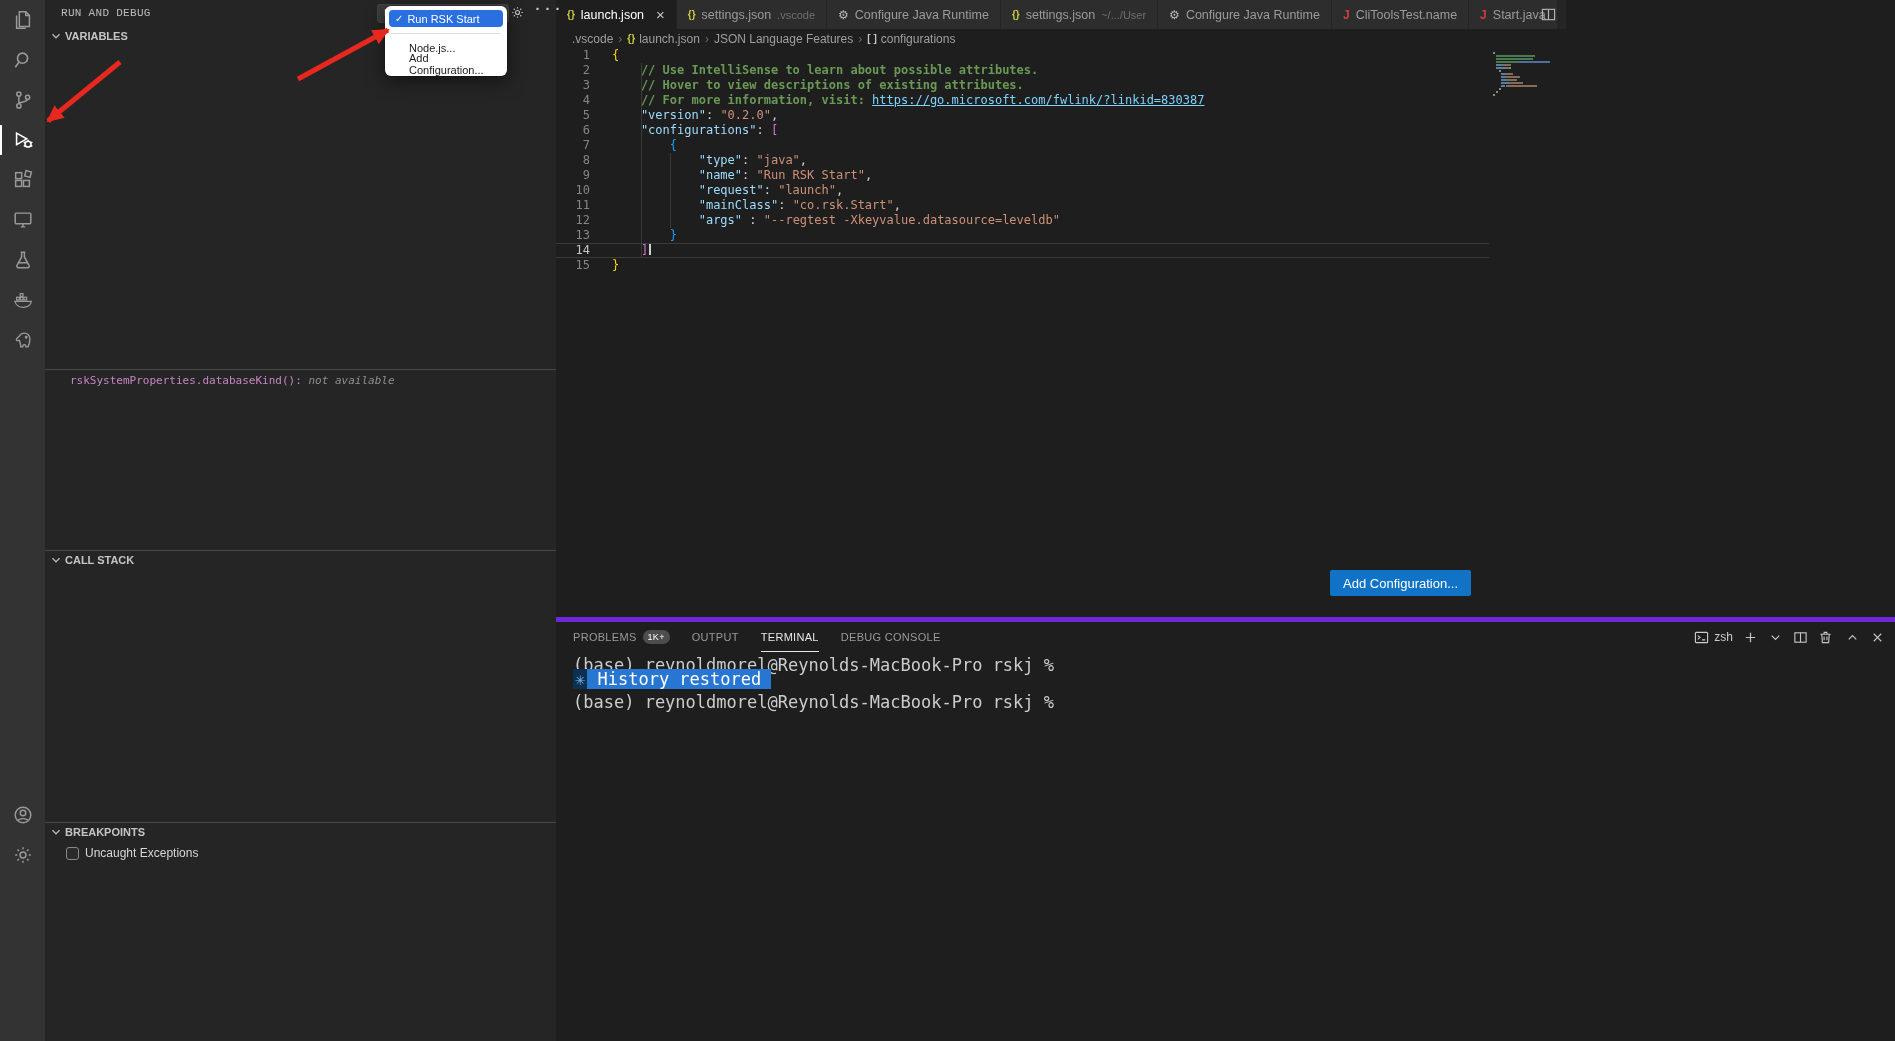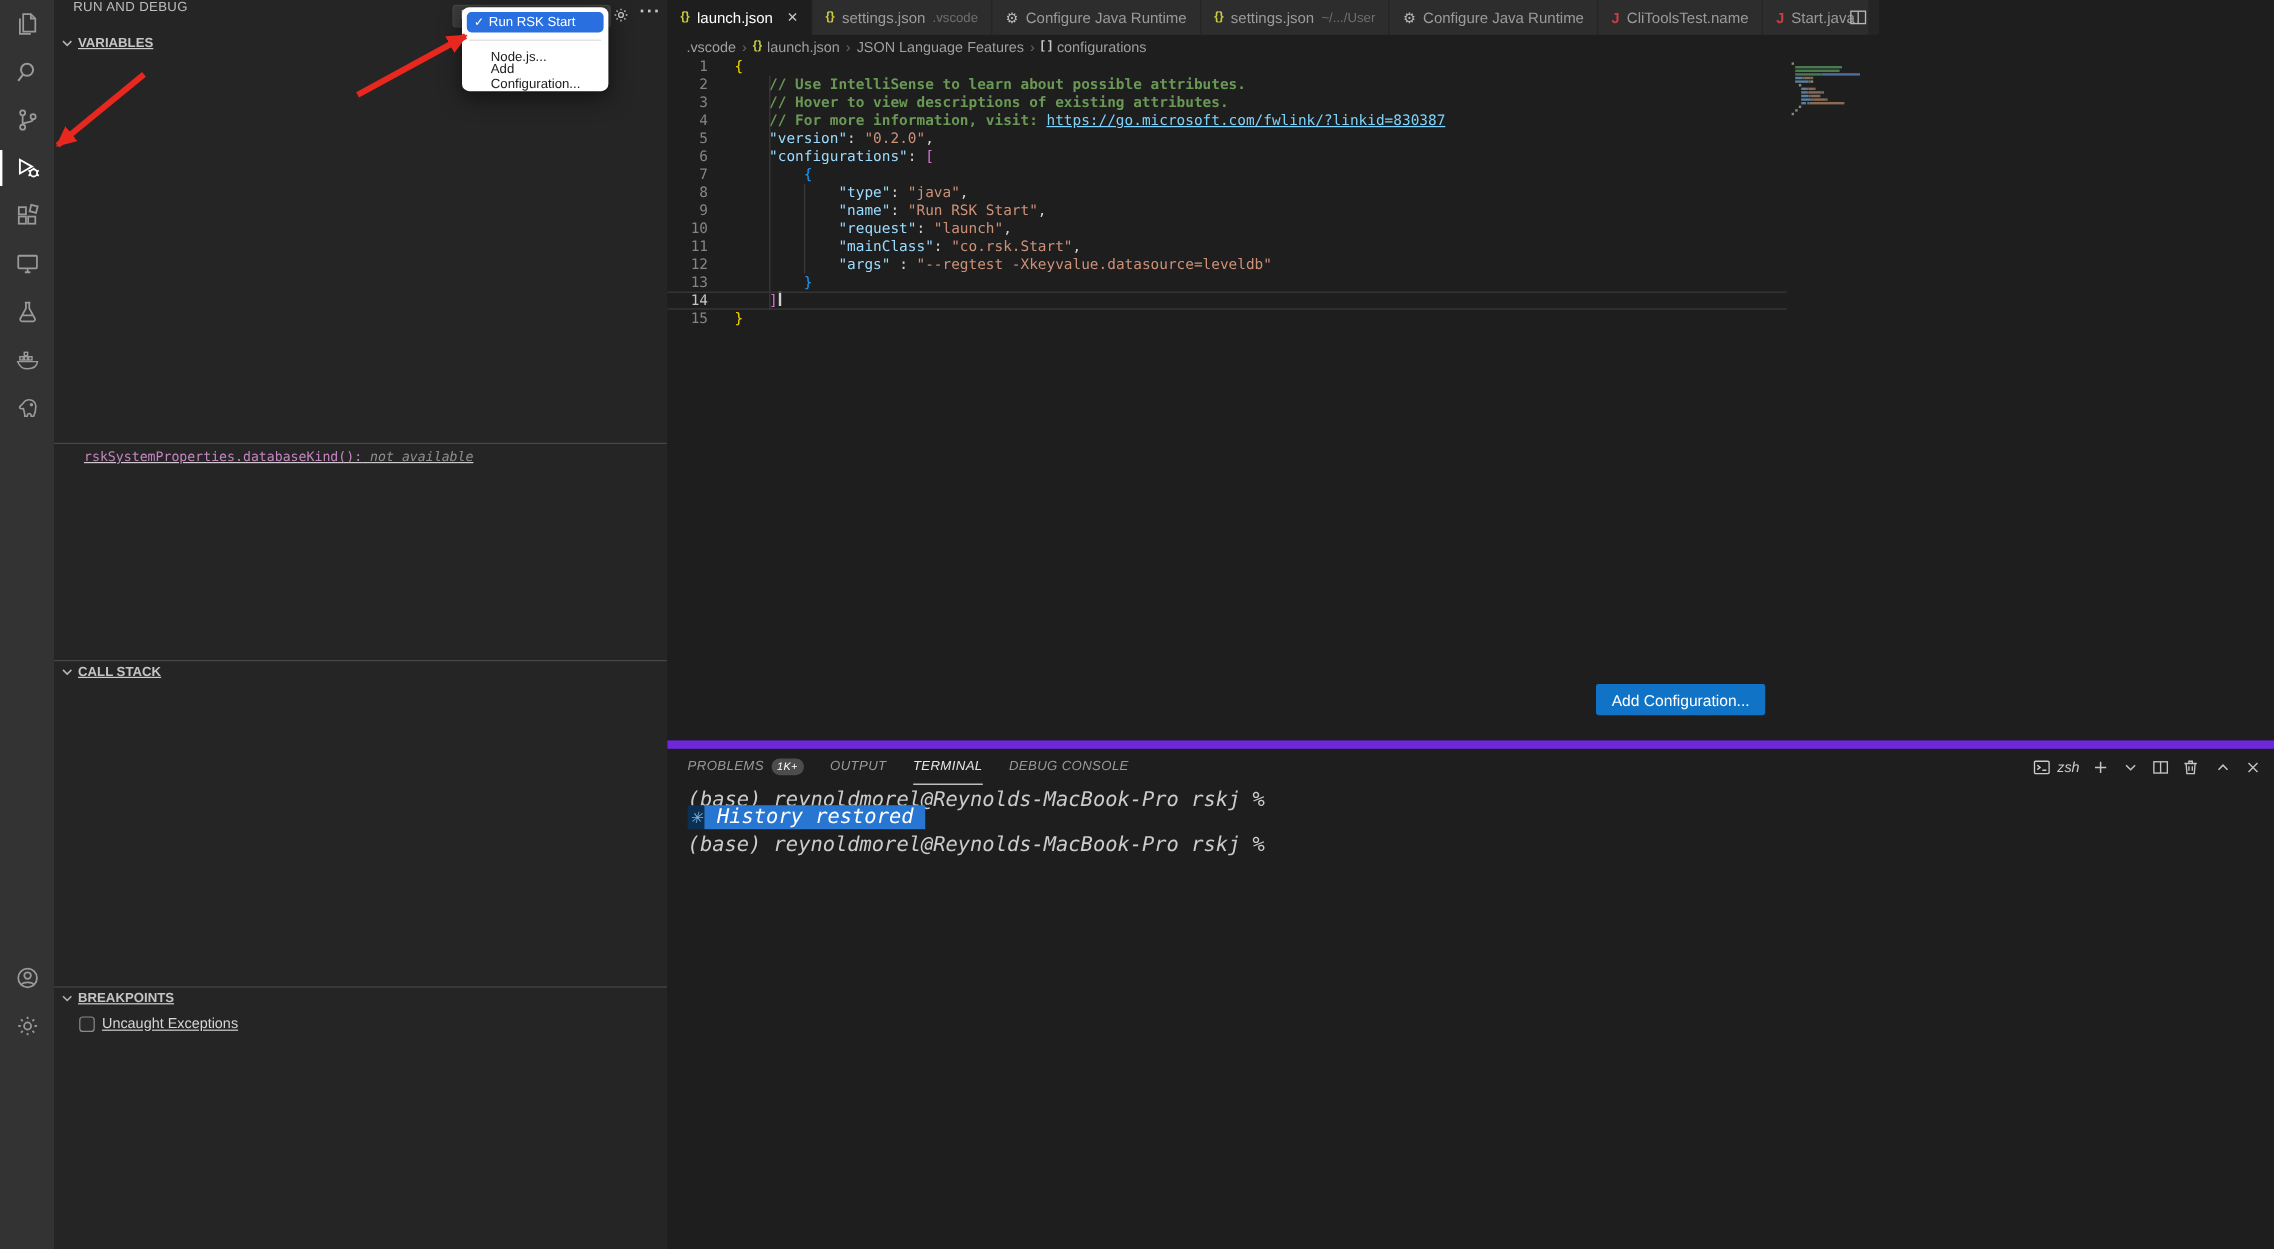--- a/index.html
+++ b/index.html
@@ -9,34 +9,34 @@
   
   .activity-bar{position:absolute;left:0;top:0;width:45px;height:100%;background:#333333;z-index:5;}
   .ab-item{width:45px;height:40px;display:flex;align-items:center;justify-content:center;color:#9a9a9a;position:relative;cursor:pointer;}
   .ab-item.active{color:#ffffff;}
   .ab-item.active::before{content:'';position:absolute;left:0;top:5px;bottom:5px;width:2px;background:#fff;}
   .ab-ic svg{width:22px;height:22px;display:block;}
   .ab-bottom{position:absolute;top:795px;left:0;width:45px;}
 
   
   .sidebar{position:absolute;left:45px;top:0;width:511px;height:100%;background:#252526;z-index:4;}
-  .sb-header{height:26px;display:flex;align-items:flex-start;padding-left:16px;position:relative;}
+  .sb-header{height:26px;display:flex;align-items:center;padding-left:16px;position:relative;font-family:Liberation Mono, monospace;}
   .sb-title{font-size:11px;color:#bdbdbd;letter-spacing:.3px;}
   .config-select{position:absolute;left:332px;top:4px;width:132px;height:19px;background:#3c3c3c;border:1px solid #454545;border-radius:3px;color:#eee;font-size:11px;padding:2px 6px;overflow:hidden;white-space:nowrap;}
   .sb-gear{position:absolute;left:465px;top:5px;color:#c5c5c5;cursor:pointer;}
   .sb-gear svg{width:15px;height:15px;display:block;}
   .sb-more{position:absolute;left:488px;top:1px;color:#c5c5c5;font-size:15px;font-weight:bold;cursor:pointer;letter-spacing:1px;}
 
   .menu-popup{position:absolute;left:340px;top:6px;width:122px;background:#ffffff;border-radius:6px;box-shadow:0 5px 18px rgba(0,0,0,.5),0 0 0 1px rgba(0,0,0,.12);padding:4px;z-index:60;font-size:11px;color:#1b1b1b;}
   .menu-selected{background:#2a6fdf;color:#fff;border-radius:4px;height:17px;display:flex;align-items:center;padding:0 6px;gap:4px;cursor:pointer;}
   .check{font-size:10px;}
   .menu-sep{height:1px;background:#dcdcdc;margin:6px 2px;}
   .menu-item{height:16px;display:flex;align-items:center;padding-left:20px;cursor:pointer;border-radius:3px;}
 
-  .sb-section{position:absolute;left:0;right:0;text-decoration:underline;}
+  .sb-section{position:absolute;left:0;right:0;}
   .sec-variables{top:27px;}
   .sec-watch{top:369px;border-top:1px solid #474747;}
   .sec-callstack{top:550px;border-top:1px solid #474747;}
   .sec-breakpoints{top:822px;border-top:1px solid #474747;}
   .sec-head{height:18px;display:flex;align-items:center;gap:2px;padding-left:4px;font-size:11px;font-weight:bold;color:#c5c5c5;cursor:pointer;}
   .sec-chev{color:#b5b5b5;display:flex;}
   .sec-chev svg{width:14px;height:14px;}
   .watch-row{margin-top:4px;padding-left:25px;font-family:"DejaVu Sans Mono",monospace;font-size:11px;white-space:nowrap;cursor:pointer;}
   .watch-expr{color:#c586c0;}
   .watch-val{color:#8f8f8f;font-style:italic;}
@@ -91,21 +91,21 @@
   .mm-b1,.mm-b2,.mm-b3{background:#8a8a72;}
   .mm-key{background:#5b7e9e;}
   .mm-str{background:#8a6a55;}
   .mm-cmt{background:#4a7a50;}
   .mm-pun{background:#6f6f6f;}
   .mm-lnk{background:#4e6f9e;}
 
   .add-config-btn{position:absolute;right:95px;bottom:21px;height:26px;background:#1173c5;color:#fff;font-size:13px;padding:0 13px;border:none;border-radius:2px;display:flex;align-items:center;cursor:pointer;font-family:"Liberation Sans",sans-serif;}
 
   
-  .panel{position:absolute;left:0;right:0;top:617px;bottom:0;border-top:7px solid #6d28d9;background:#1e1e1e;font-style:italic;}
+  .panel{position:absolute;left:0;right:0;top:617px;bottom:0;border-top:5px solid #6d28d9;background:#1e1e1e;}
   .panel-tabs-row{height:30px;display:flex;align-items:center;padding-left:17px;position:relative;}
   .panel-tab-list{display:flex;height:100%;}
   .panel-tab{display:flex;align-items:center;gap:6px;height:100%;margin-right:22px;font-size:11px;letter-spacing:.3px;color:#9a9a9a;border-bottom:1px solid transparent;cursor:pointer;}
   .panel-tab.active{color:#e7e7e7;border-bottom-color:#e7e7e7;}
   .badge{background:#4d4d4d;color:#fff;font-size:9px;padding:2px 5px;border-radius:8px;}
   .panel-actions{position:absolute;right:10px;top:0;height:30px;display:flex;align-items:center;color:#c5c5c5;}
   .shell-selector{display:flex;align-items:center;gap:5px;font-size:12px;color:#ccc;cursor:pointer;margin-right:10px;}
   .icon-row{display:flex;gap:10px;align-items:center;}
   .icon-row.ctl{margin-left:12px;}
   .p-ic{display:flex;cursor:pointer;}

